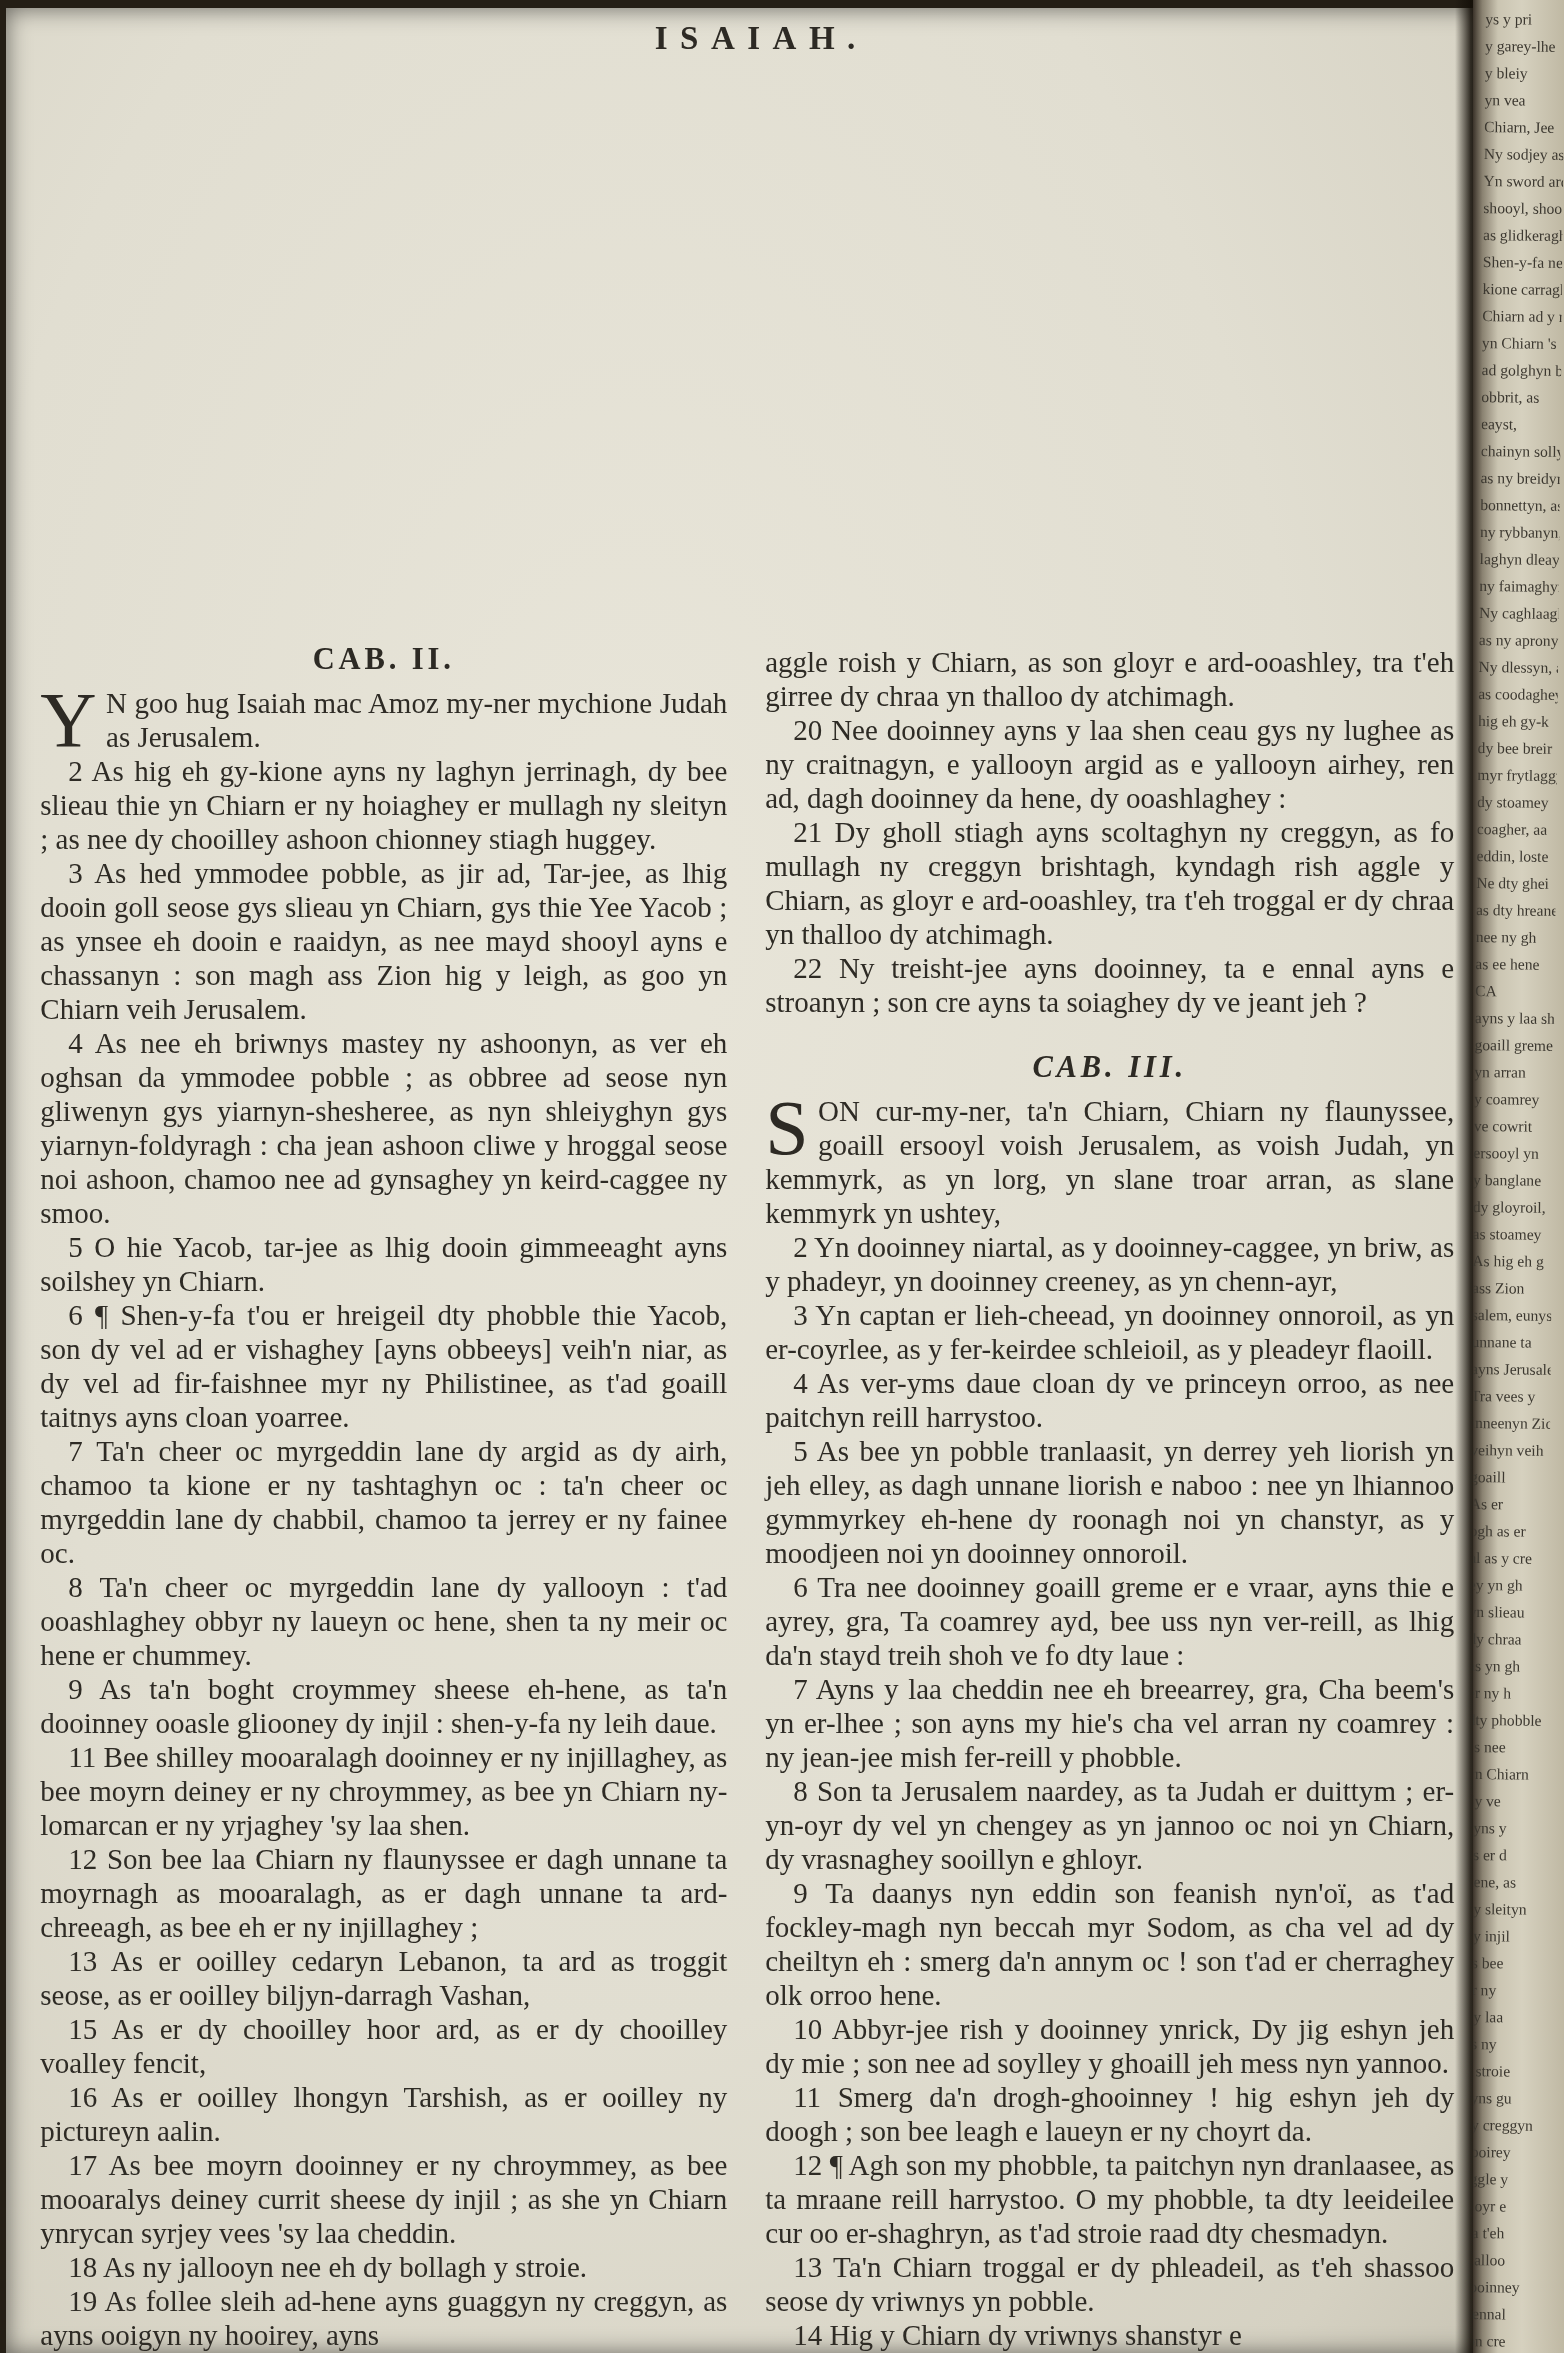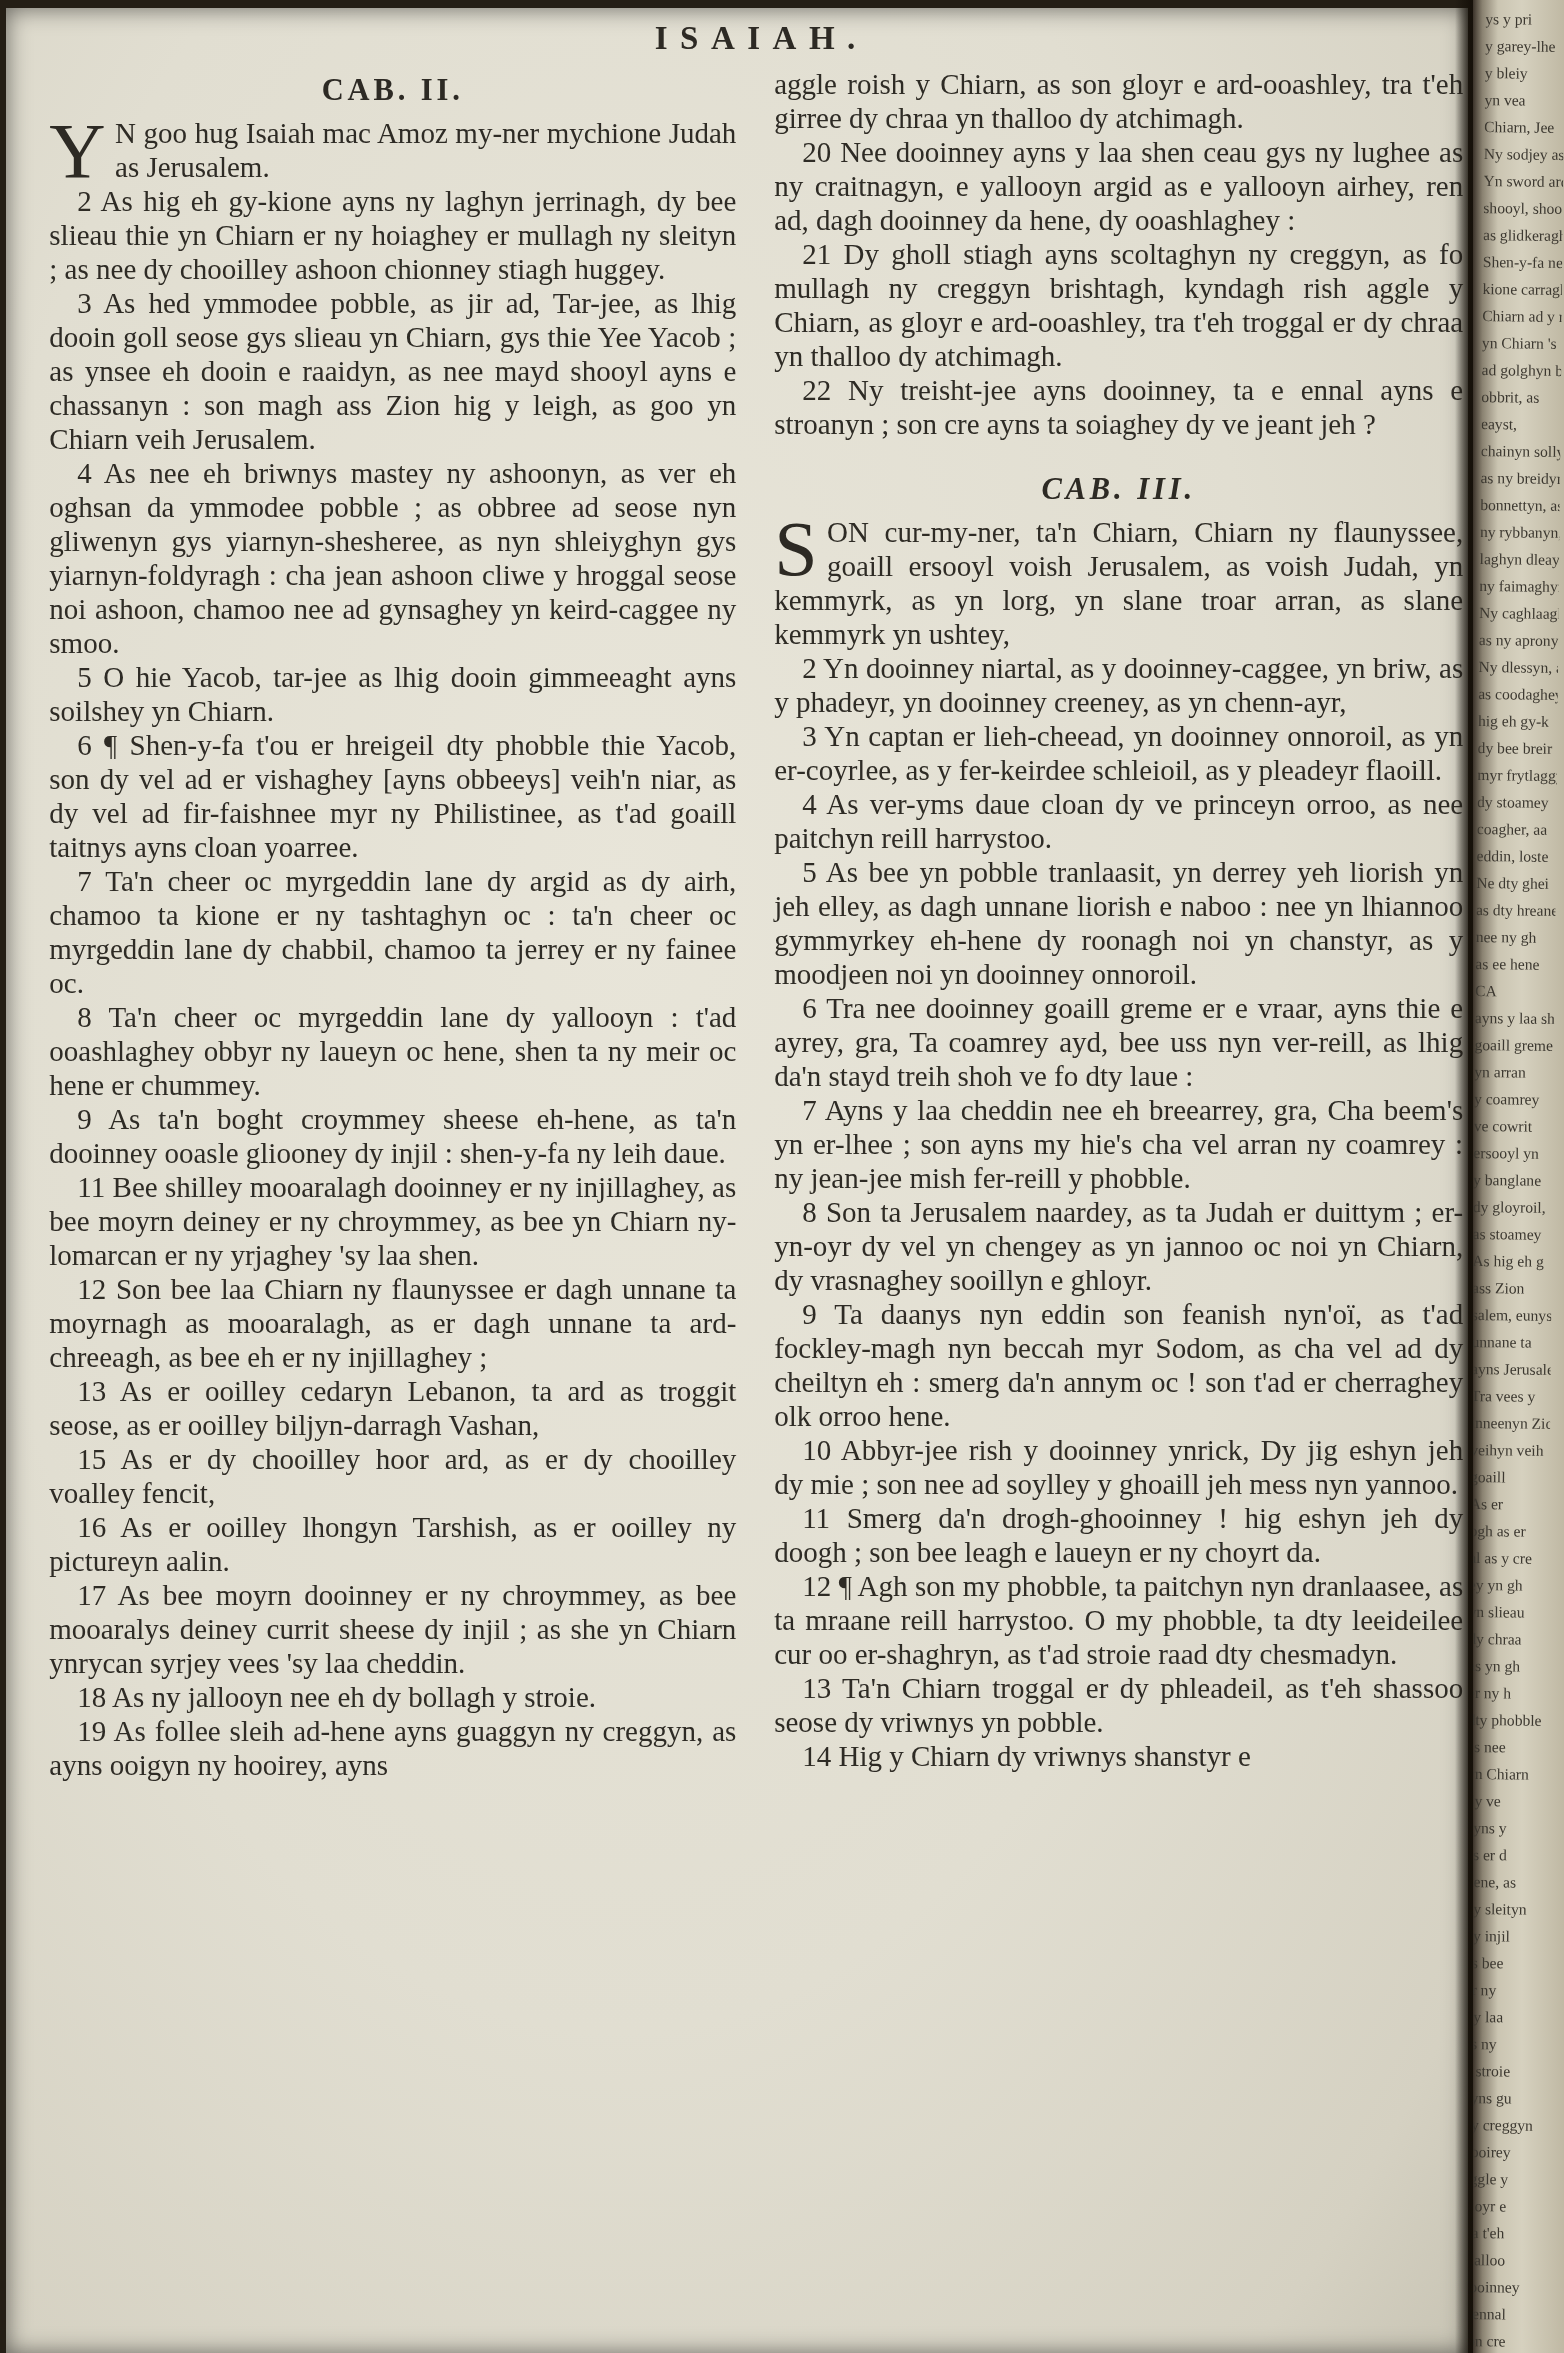--- a/index.html
+++ b/index.html
@@ -1,23 +1,23 @@
 <!DOCTYPE html>
 <html style="font-size:12.5px"><head>
 <meta charset="utf-8">
 <style>
   html,body{margin:0;padding:0;background:#1d1812;}
   .scene{position:relative;width:1565px;height:2354px;background:#241e15;overflow:hidden;
          font-family:"Liberation Serif","DejaVu Serif",serif;}
   .paper{position:absolute;left:6.3px;top:7.8px;width:1462px;height:2346px;overflow:hidden;
          background:radial-gradient(ellipse at 42% 38%, #e8e5d9 0%, #e1ded1 55%, #d5d1c2 88%, #c8c4b4 100%);
-         box-shadow:0 0 23.5px rgba(0,0,0,.55) inset;}
+         box-shadow:0 0 23.5px rgba(0,0,0,.55) inset;padding-left:29px;}
   .running-head{position:absolute;top:12.5px;left:47px;width:1416px;text-align:center;
          font-size:33px;font-weight:bold;letter-spacing:12.5px;color:#2d2a24;}
-  .columns{position:absolute;left:43px;top:59px;width:1418px;height:2285px;display:flex;align-items:flex-start;overflow:hidden;}
+  .columns{position:absolute;left:34px;top:59px;width:1418px;height:2285px;display:flex;align-items:flex-end;overflow:hidden;}
   .col{color:#2e2b25;font-size:29px;line-height:34px;}
   .col-left{width:687px;padding-right:15.6px;}
   .col-right{width:689px;padding-left:20.3px;}
   .divider{border-left:2.3px solid #474337;}
   .chap{margin:6.3px 0 9.4px 0;text-align:center;font-size:30.5px;font-weight:bold;letter-spacing:3.9px;color:#2d2a24;}
   .chap.second{margin-top:31px;font-style:italic;}
   .verse{margin:0;text-align:justify;text-indent:28px;}
   .verse.opening{text-indent:0;}
   .verse.cont{text-indent:0;}
   .dropcap{float:left;font-size:78px;line-height:61px;padding:3.1px 9.4px 0 0;color:#2d2a24;}

